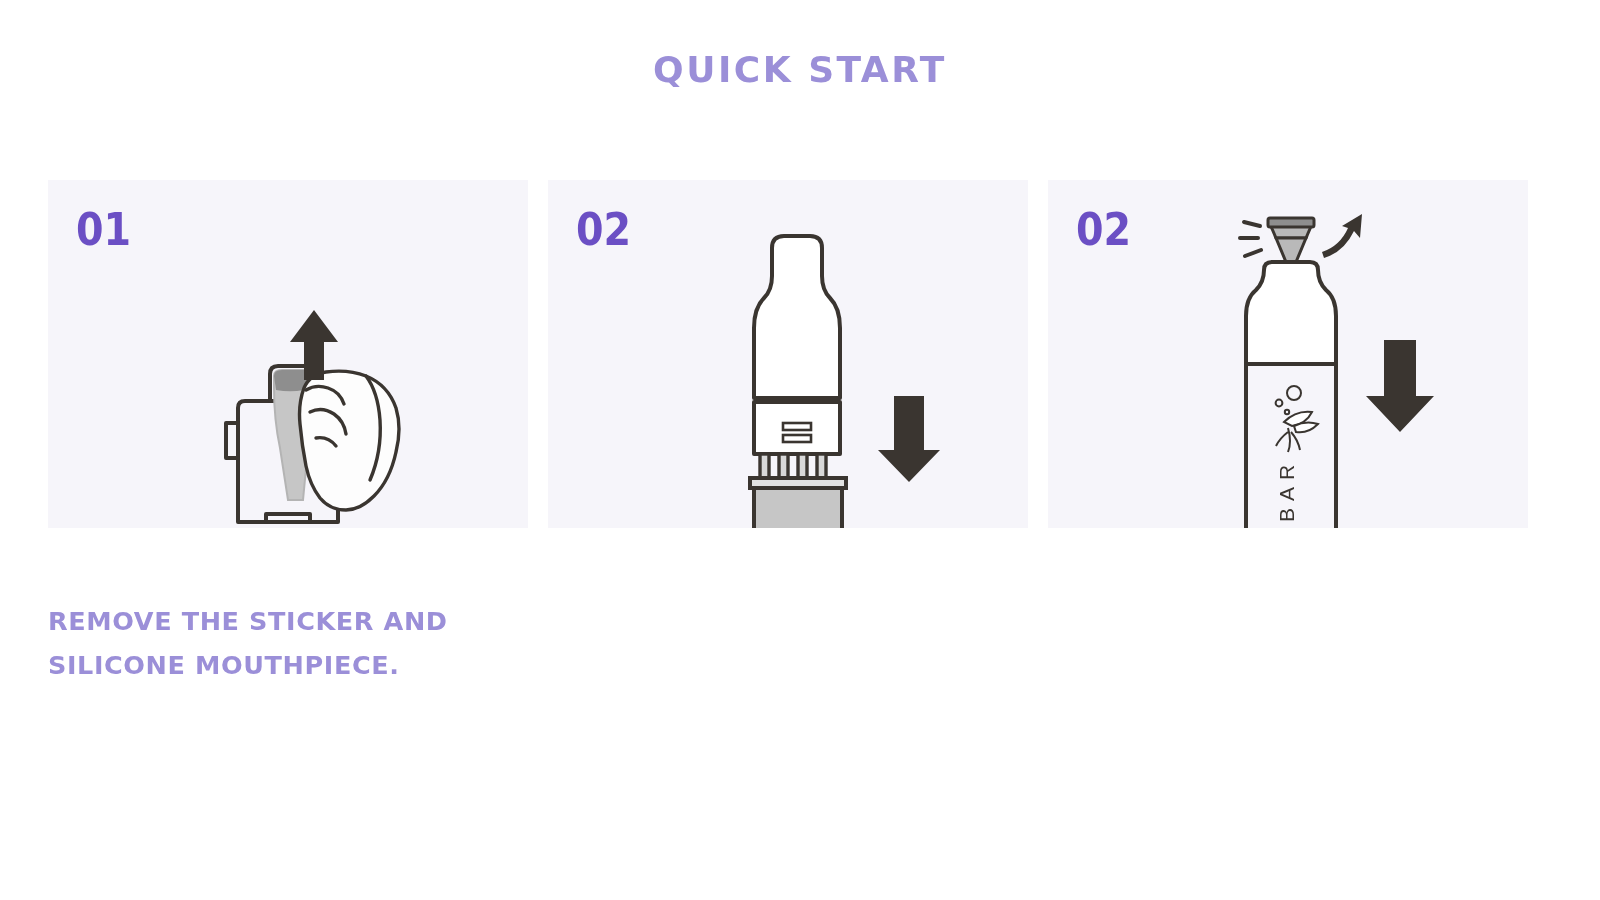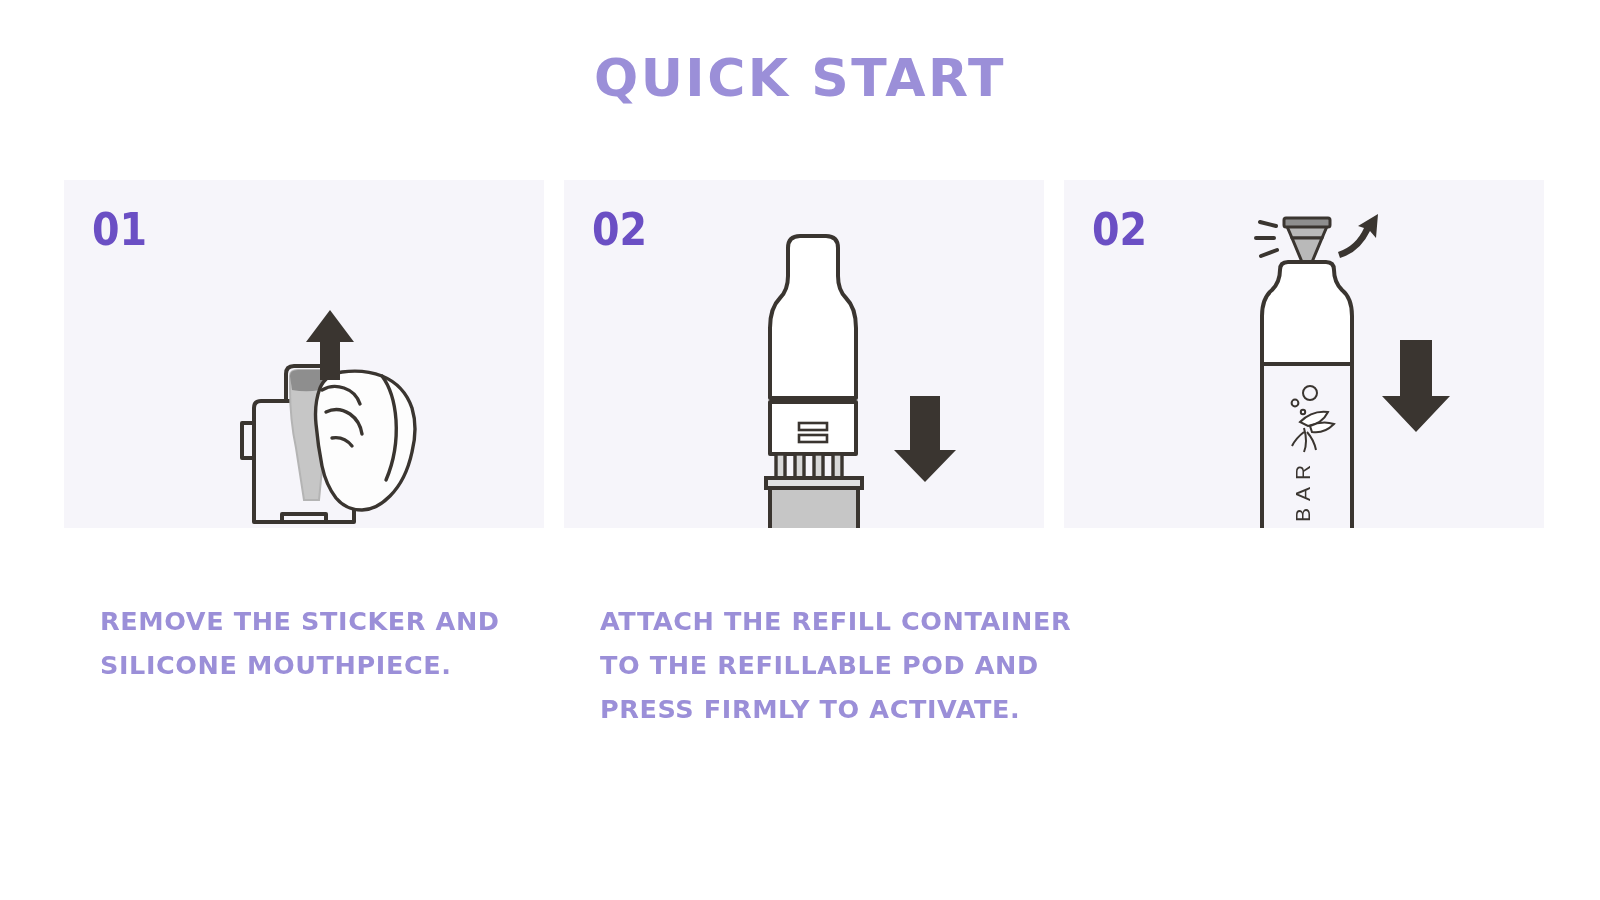--- a/index.html
+++ b/index.html
@@ -14,32 +14,32 @@
     overflow: hidden;
     position: relative;
   }
 
   #page-title {
     position: absolute;
     top: 52px;
     left: 0;
     width: 1600px;
     text-align: center;
-    font-size: 52px;
+    font-size: 36px;
     font-weight: 800;
     letter-spacing: 2.5px;
     color: #9b8fd8;
     font-family: "DejaVu Sans", sans-serif;
     line-height: 1;
   }
 
   #steps-row {
     position: absolute;
     top: 180px;
-    left: 64px;
+    left: 48px;
     width: 1504px;
     display: flex;
     gap: 20px;
   }
   .step-col {
     width: 480px;
     display: flex;
     flex-direction: column;
   }
   .step-panel {
@@ -69,21 +69,20 @@
   .step-caption {
     margin-top: 72px;
     font-size: 25.5px;
     font-weight: 800;
     color: #9b8fd8;
     font-family: "DejaVu Sans", sans-serif;
     letter-spacing: 0.6px;
     line-height: 1.72;
     text-transform: uppercase;
     width: 490px;
-    margin-left: 36px;
   }
   .col-3 .step-caption { width: 500px; }
 </style>
 </head>
 <body>
 
 <div id="page-title">QUICK START</div>
 
 <div id="steps-row">
 
@@ -183,21 +182,20 @@
           <g stroke="#3a3530" stroke-width="4" fill="#c6c6c6">
             <rect x="206" y="308" width="88" height="44"></rect>
           </g>
 
           <g fill="#3a3530">
             <path d="M346 216 L376 216 L376 270 L392 270 L361 302 L330 270 L346 270 Z"></path>
           </g>
         </svg>
       </div>
     </div>
-    <div class="step-caption">ATTACH THE REFILL CONTAINER TO THE REFILLABLE POD AND PRESS FIRMLY TO ACTIVATE.</div>
   </div>
 
   <div class="step-col col-3">
     <div class="step-panel">
       <div class="step-number">02</div>
       <div class="step-art">
         <svg viewBox="0 0 480 348" xmlns="http://www.w3.org/2000/svg">
 
           <g>
             <path d="M222 44 L264 44 L258 58 L228 58 Z" fill="#b9b9b9" stroke="#3a3530" stroke-width="3"></path>

